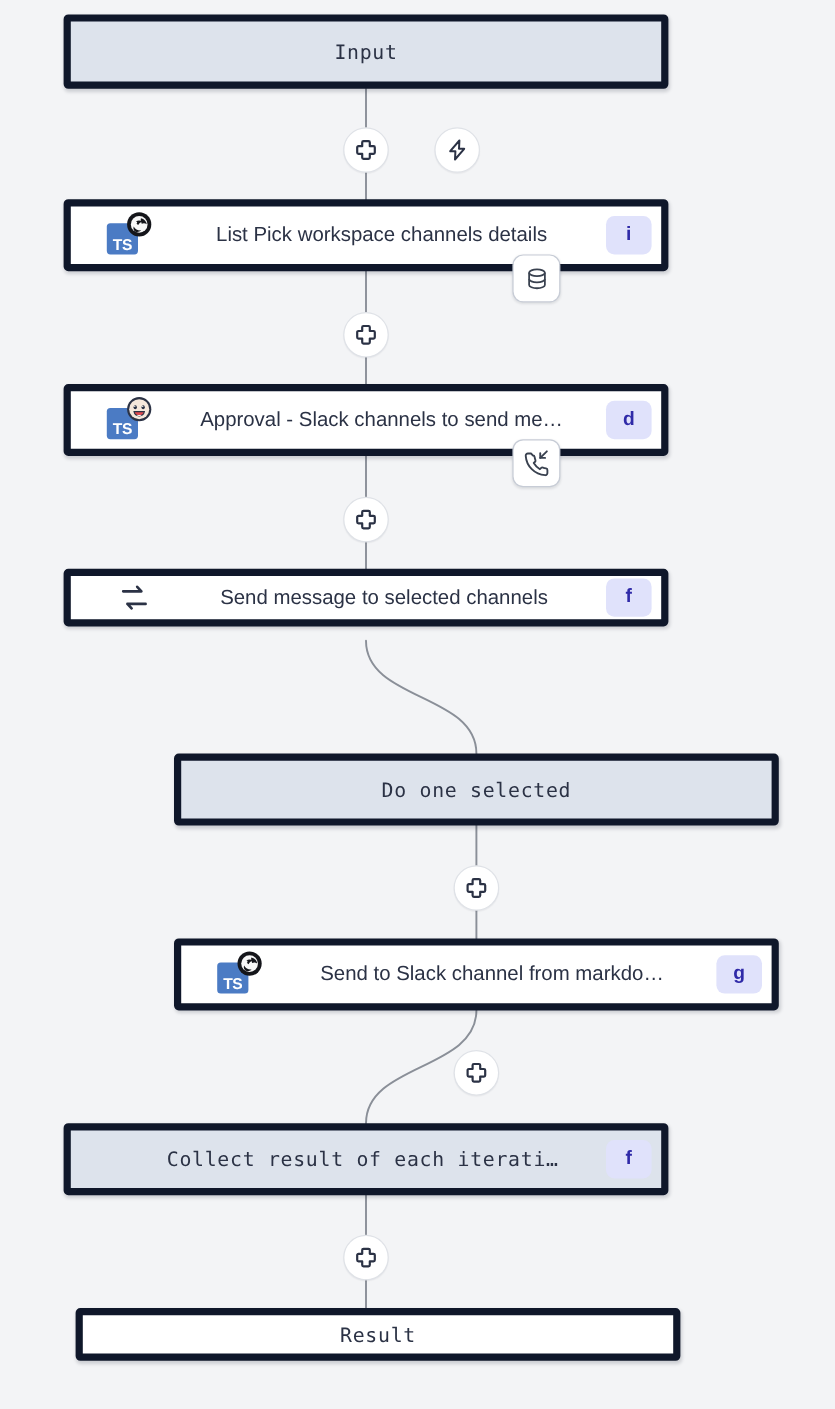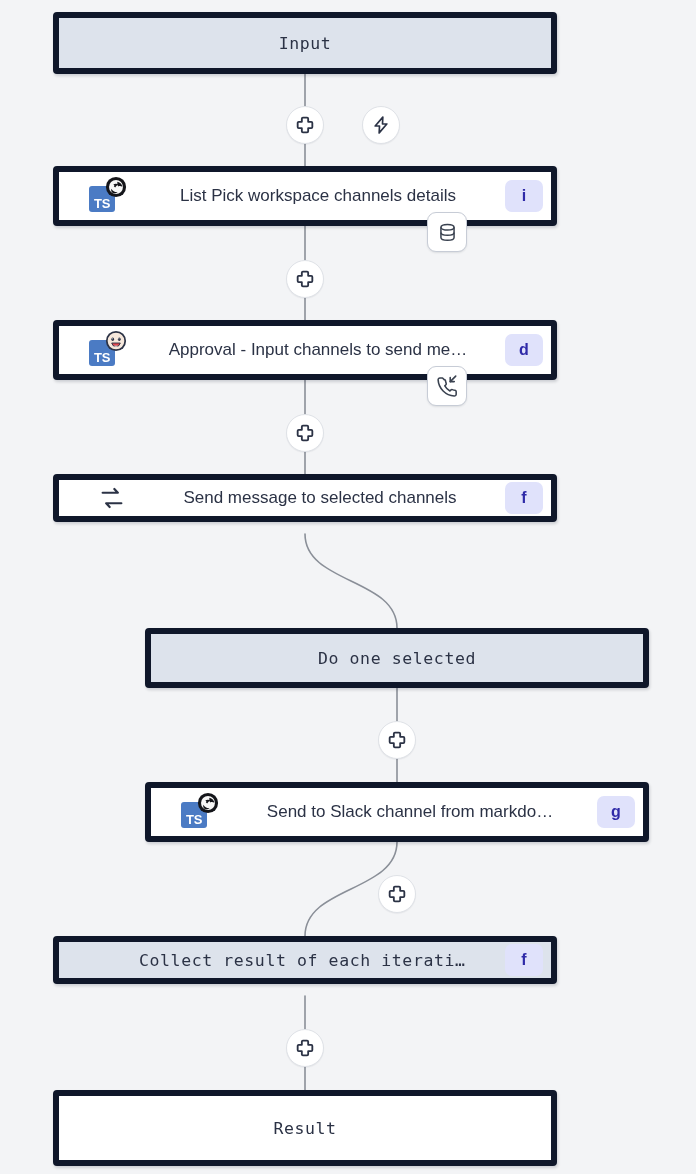--- a/index.html
+++ b/index.html
@@ -222,21 +222,21 @@
                 <ellipse cx="15.6" cy="10.2" rx="1.5" ry="1.9" fill="#2b3245"></ellipse>
                 <circle cx="8.0" cy="9.5" r="0.55" fill="#ffffff"></circle>
                 <circle cx="15.2" cy="9.5" r="0.55" fill="#ffffff"></circle>
                 <path d="M7.3 14.2 a4.8 4.8 0 0 0 9.4 0 z" fill="#e0484f"></path>
                 <path d="M7.3 14.2 a4.8 4.8 0 0 0 9.4 0 z" fill="none" stroke="#2b3245" stroke-width="1"></path>
                 <path d="M9.6 17.3 a3.0 2.0 0 0 0 4.8 0 z" fill="#ffffff"></path>
               </svg>
             </span>
           </div>
         </div>
-        <div class="step-label">Approval - Input channels to send me…</div>
+        <div class="step-label">Approval - Slack channels to send me…</div>
         <div class="chip">d</div>
       </div>
       <div class="node step" style="left: 53px; top: 474px; width: 504px; height: 48px;">
         <div class="loop-icon">
           <span style="display: flex; align-items: center; justify-content: center;">
             <svg width="28" height="28" viewBox="0 0 24 24" fill="none" stroke="#2b3245" stroke-width="1.9" stroke-linecap="round" stroke-linejoin="round">
               <path d="M4 7.5 h13 l-3 -3.2"></path>
               <path d="M20 16.5 h-13 l3 3.2"></path>
             </svg>
           </span>
@@ -259,26 +259,26 @@
                 <path d="M9.2 9.1 c1.9 -1.1 4.2 -0.9 5.6 0.4 -1.8 0.5 -3 1.6 -3.7 3.1 -1.3 -0.9 -2.3 -2.1 -1.9 -3.5 z" fill="#14151a"></path>
                 <circle cx="9.1" cy="10.3" r="1.05" fill="#f7f7f7"></circle>
                 <path d="M7.0 13.8 c1.4 2.6 4.1 4.0 6.8 3.6 -1.4 1.3 -3.4 1.8 -5.2 1.2 -1.6 -1.0 -2.3 -2.9 -1.6 -4.8 z" fill="#14151a"></path>
               </svg>
             </span>
           </div>
         </div>
         <div class="step-label">Send to Slack channel from markdo…</div>
         <div class="chip">g</div>
       </div>
-      <div class="node terminal-filled" style="left: 53px; top: 936px; width: 504px; height: 48px; gap: 28px;">
+      <div class="node terminal-filled" style="left: 53px; top: 936px; width: 504px; height: 60px; gap: 28px;">
         <div style="width: 46px; flex: 0 0 auto;"></div>
         <div class="step-label mono">Collect result of each iteration</div>
         <div class="chip">f</div>
       </div>
-      <div class="node terminal-empty" style="left: 53px; top: 1090px; width: 504px; height: 76px;">
+      <div class="node terminal-empty" style="left: 63px; top: 1090px; width: 504px; height: 44px;">
         <div class="center-label">Result</div>
       </div>
     </div>
 
   <div id="button-layer">
       <div class="round-btn" style="left: 286px; top: 106px;">
         <span style="display: flex; align-items: center; justify-content: center;">
           <svg width="20" height="20" viewBox="0 0 24 24" fill="none" stroke="#2b3245" stroke-width="2.2" stroke-linejoin="round">
             <path d="M9.5 3.2 h5 a1.3 1.3 0 0 1 1.3 1.3 v3.7 h3.7 a1.3 1.3 0 0 1 1.3 1.3 v5 a1.3 1.3 0 0 1 -1.3 1.3 h-3.7 v3.7 a1.3 1.3 0 0 1 -1.3 1.3 h-5 a1.3 1.3 0 0 1 -1.3 -1.3 v-3.7 h-3.7 a1.3 1.3 0 0 1 -1.3 -1.3 v-5 a1.3 1.3 0 0 1 1.3 -1.3 h3.7 v-3.7 a1.3 1.3 0 0 1 1.3 -1.3 z"></path>
           </svg>

